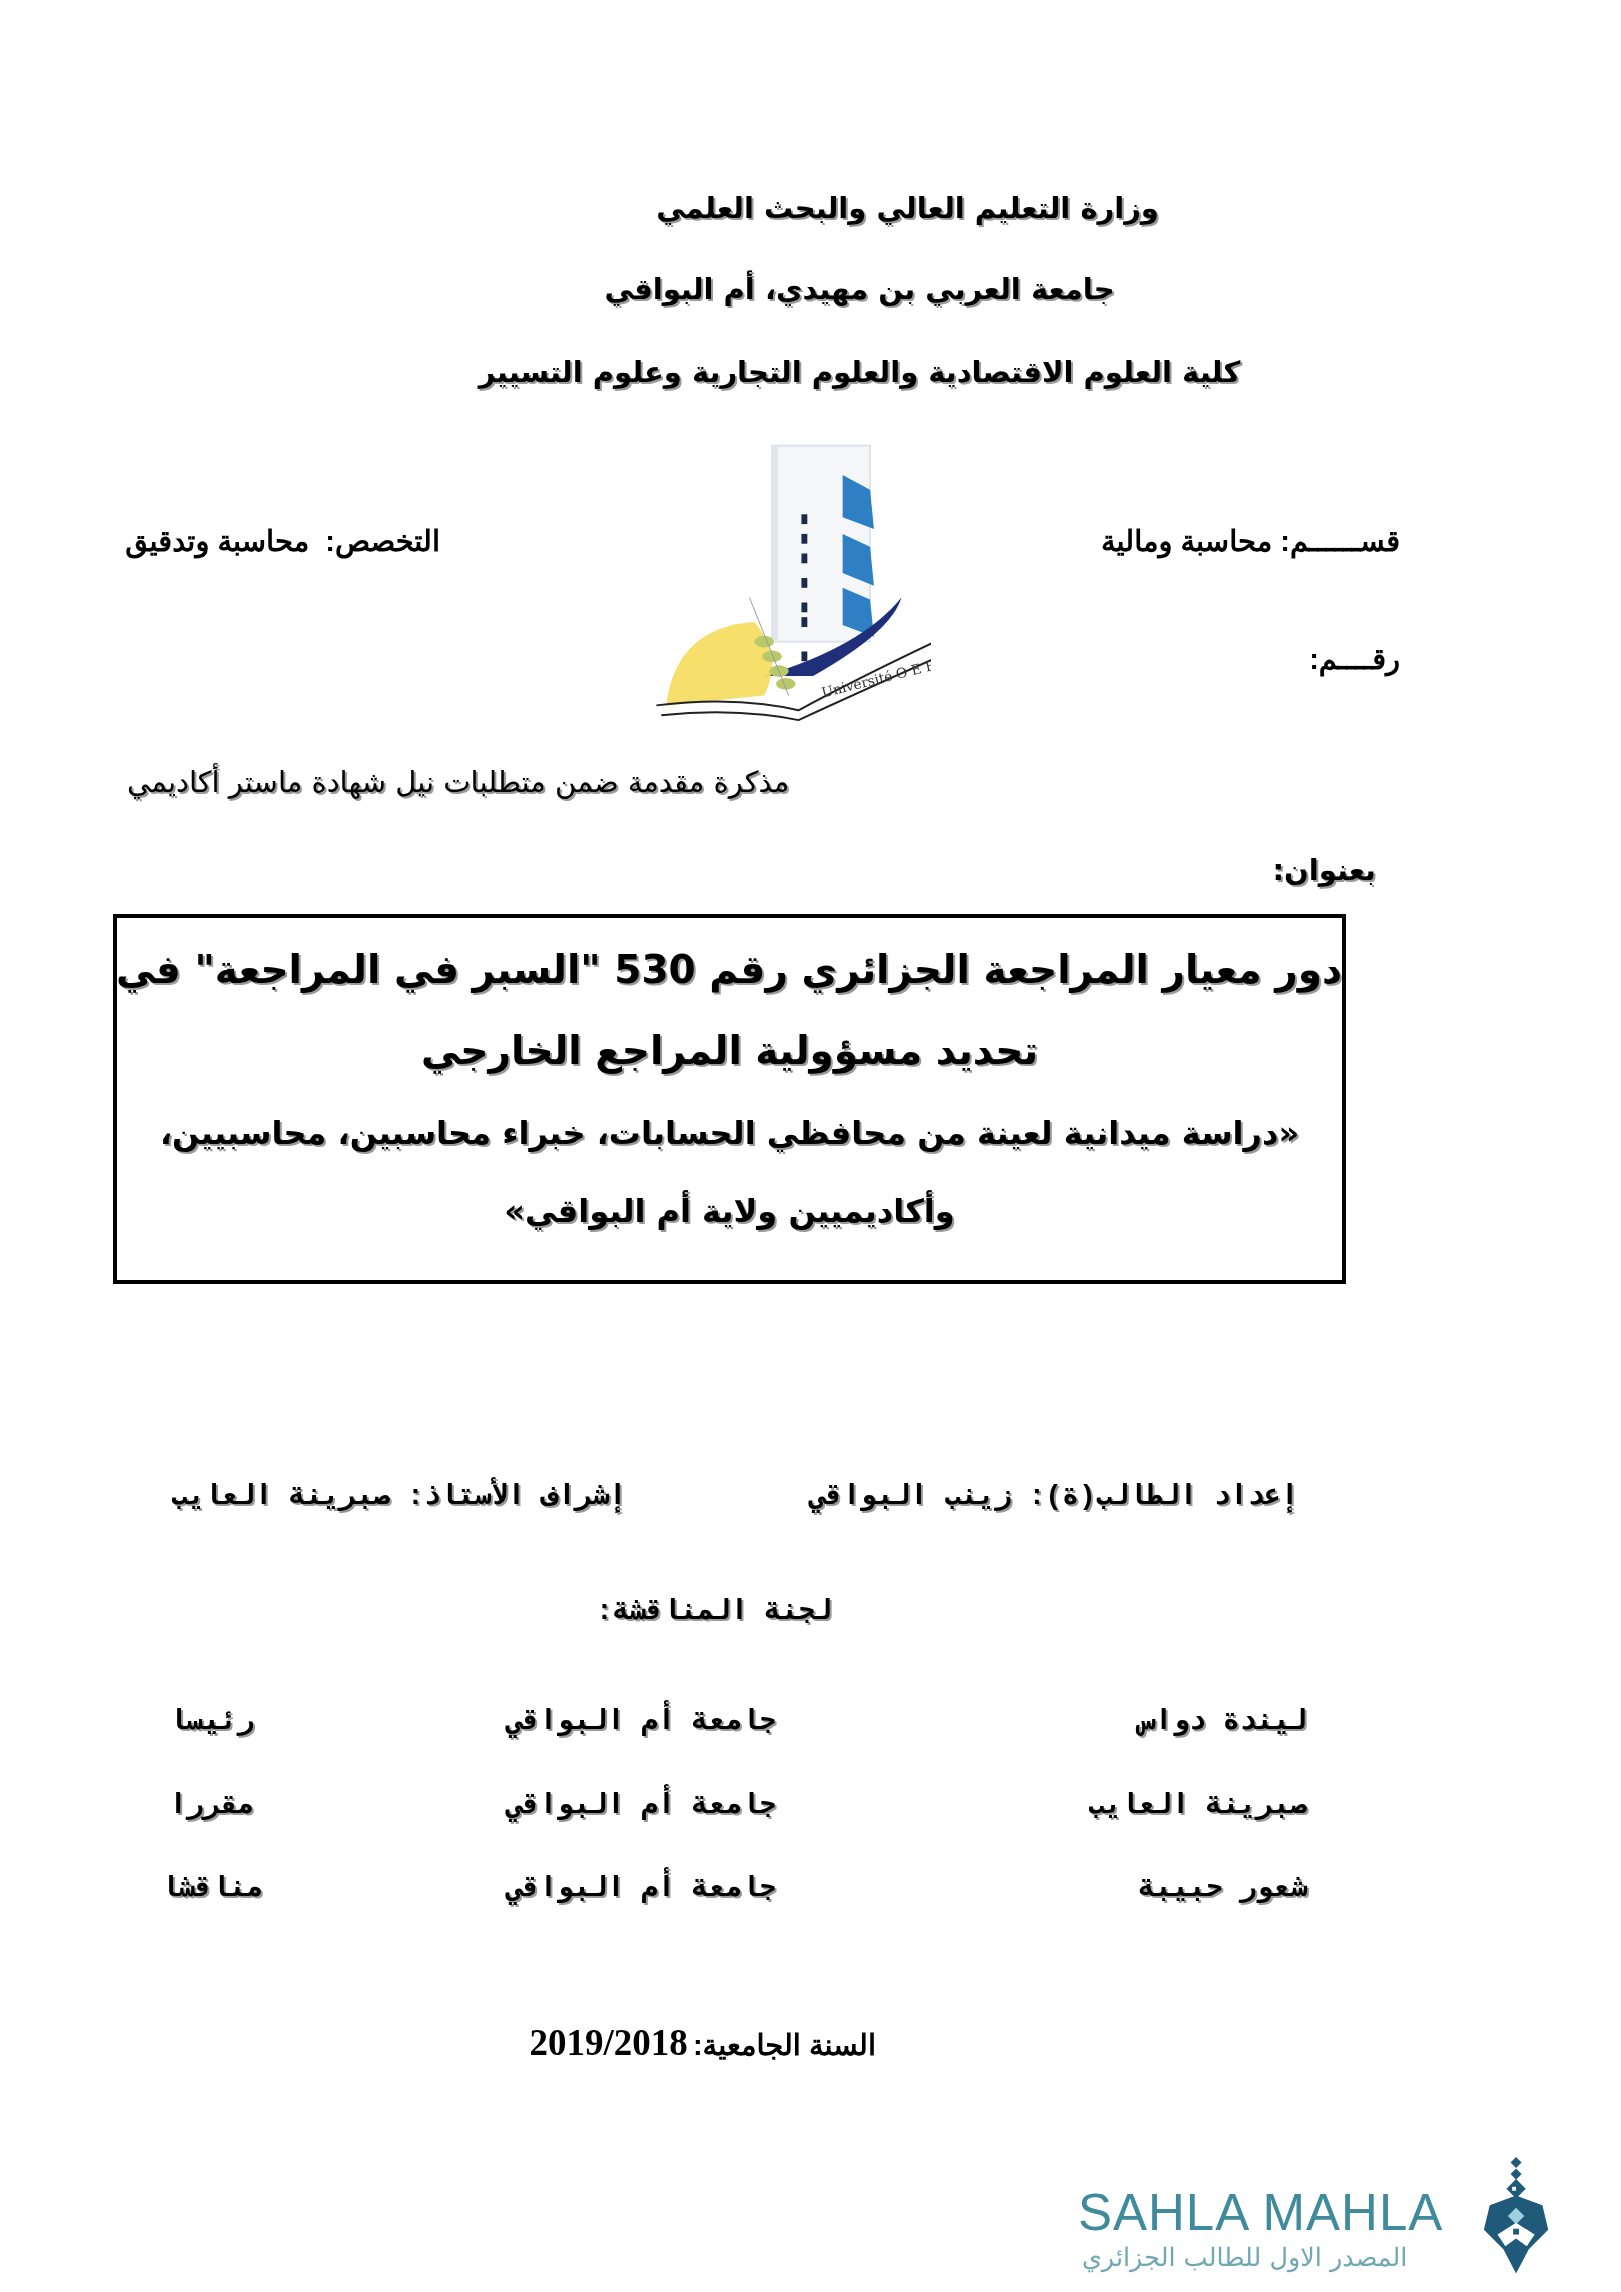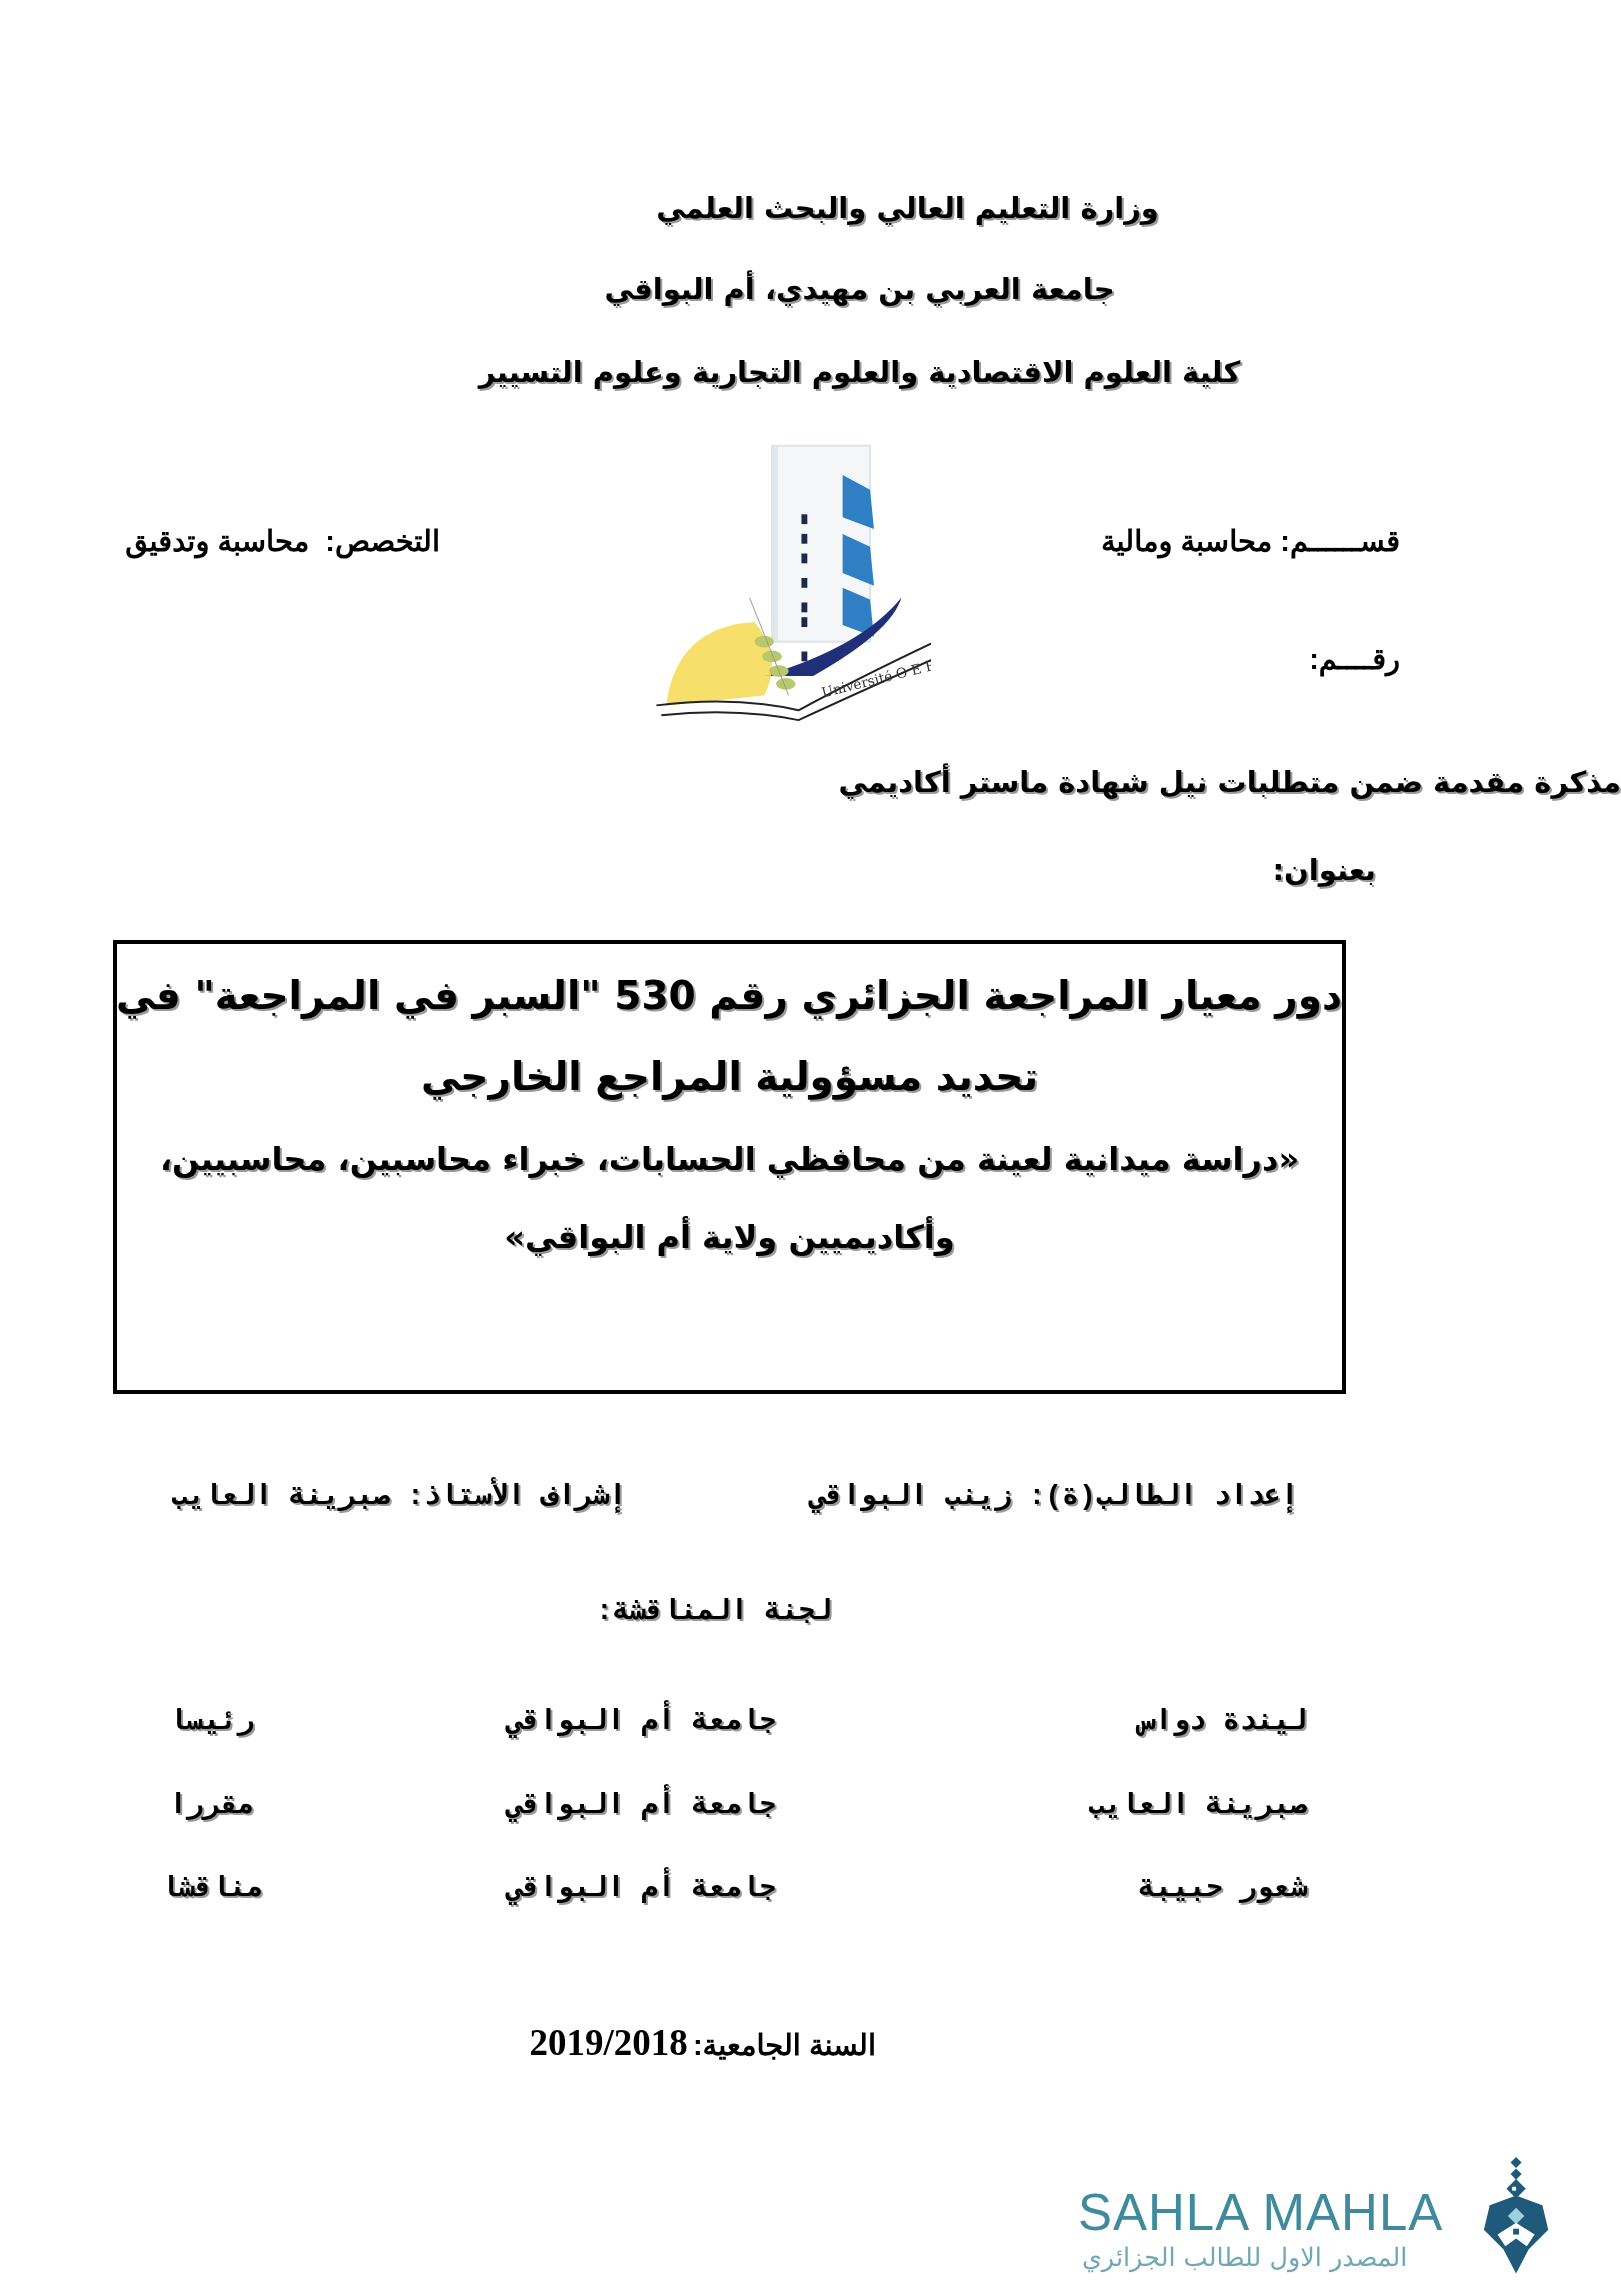--- a/index.html
+++ b/index.html
@@ -14,25 +14,25 @@
 
     .header-line { left: 0; width: 1621px; text-align: center; font-size: 29px; font-weight: bold; }
     #hl1 { top: 191px; padding-left: 98px; box-sizing: border-box; margin-left: 48px; }
     #hl2 { top: 272px; padding-left: 98px; box-sizing: border-box; }
     #hl3 { top: 355px; padding-left: 98px; box-sizing: border-box; }
 
     .meta { font-family: "Liberation Sans", sans-serif; font-size: 29px; font-weight: bold; }
 
     #logo { left: 617px; top: 431px; width: 314px; height: 294px; }
 
-    #memo { left: 0; width: 1621px; top: 765px; text-align: right; font-size: 29px; font-weight: bold; padding-left: 127px; box-sizing: border-box; }
+    #memo { left: 0; width: 1621px; top: 765px; text-align: left; font-size: 29px; font-weight: normal; padding-left: 127px; box-sizing: border-box; }
     #titled { right: 245px; top: 853px; font-size: 29px; font-weight: bold; }
 
     #title-box {
-      left: 113px; top: 940px; width: 1233px; height: 454px;
+      left: 113px; top: 914px; width: 1233px; height: 370px;
       border: 4.9px solid #000; box-sizing: border-box;
     }
     .box-line { position: absolute; left: 0; width: 100%; text-align: center; font-weight: bold; }
     #bl1 { top: 29px; font-size: 39px; }
     #bl2 { top: 110px; font-size: 39px; }
     #bl3 { top: 196px; font-size: 32px; }
     #bl4 { top: 274px; font-size: 32px; }
 
     .row-text { font-size: 28px; font-weight: bold; font-family: Liberation Mono, monospace; }
 

